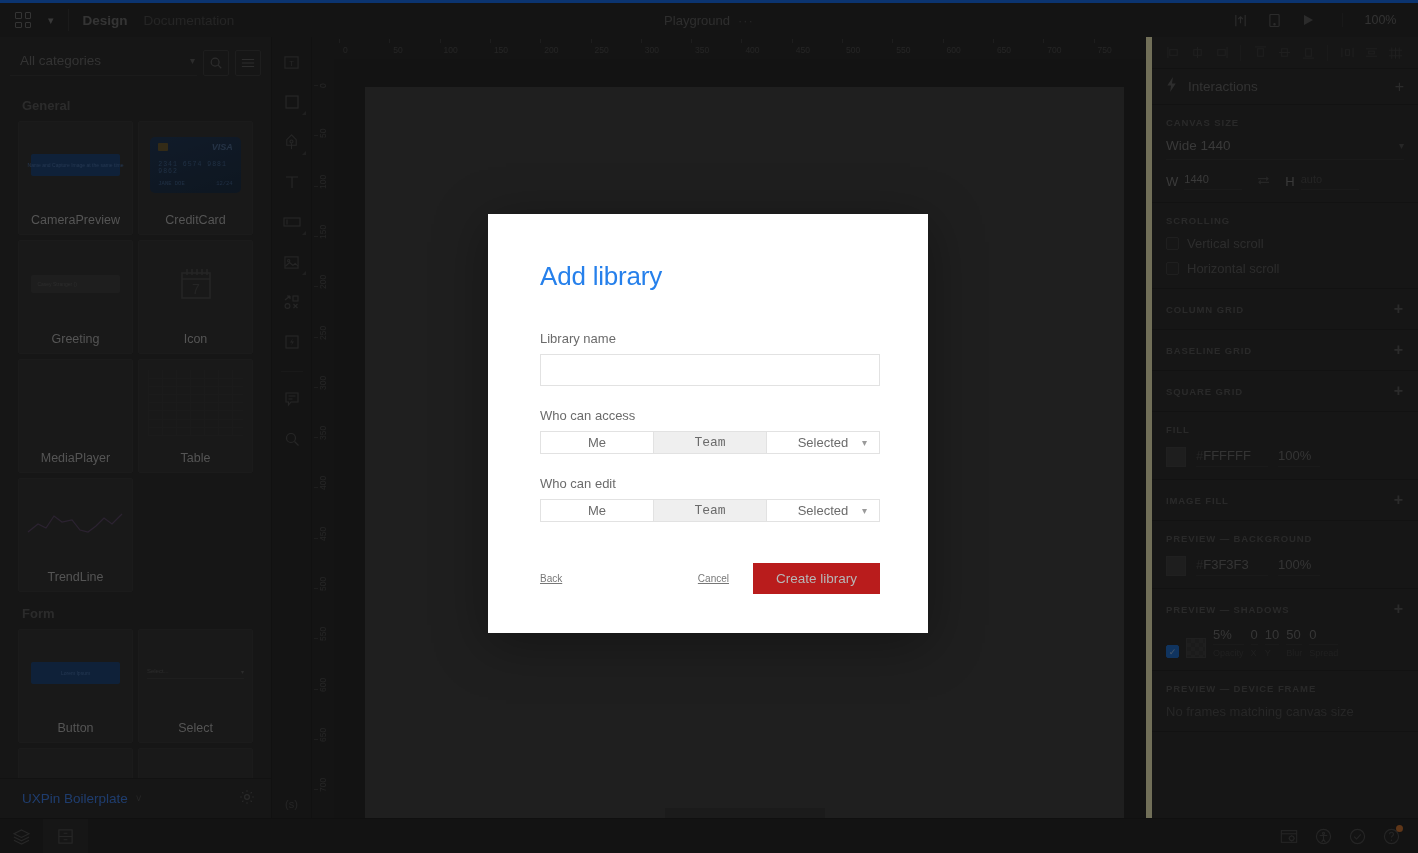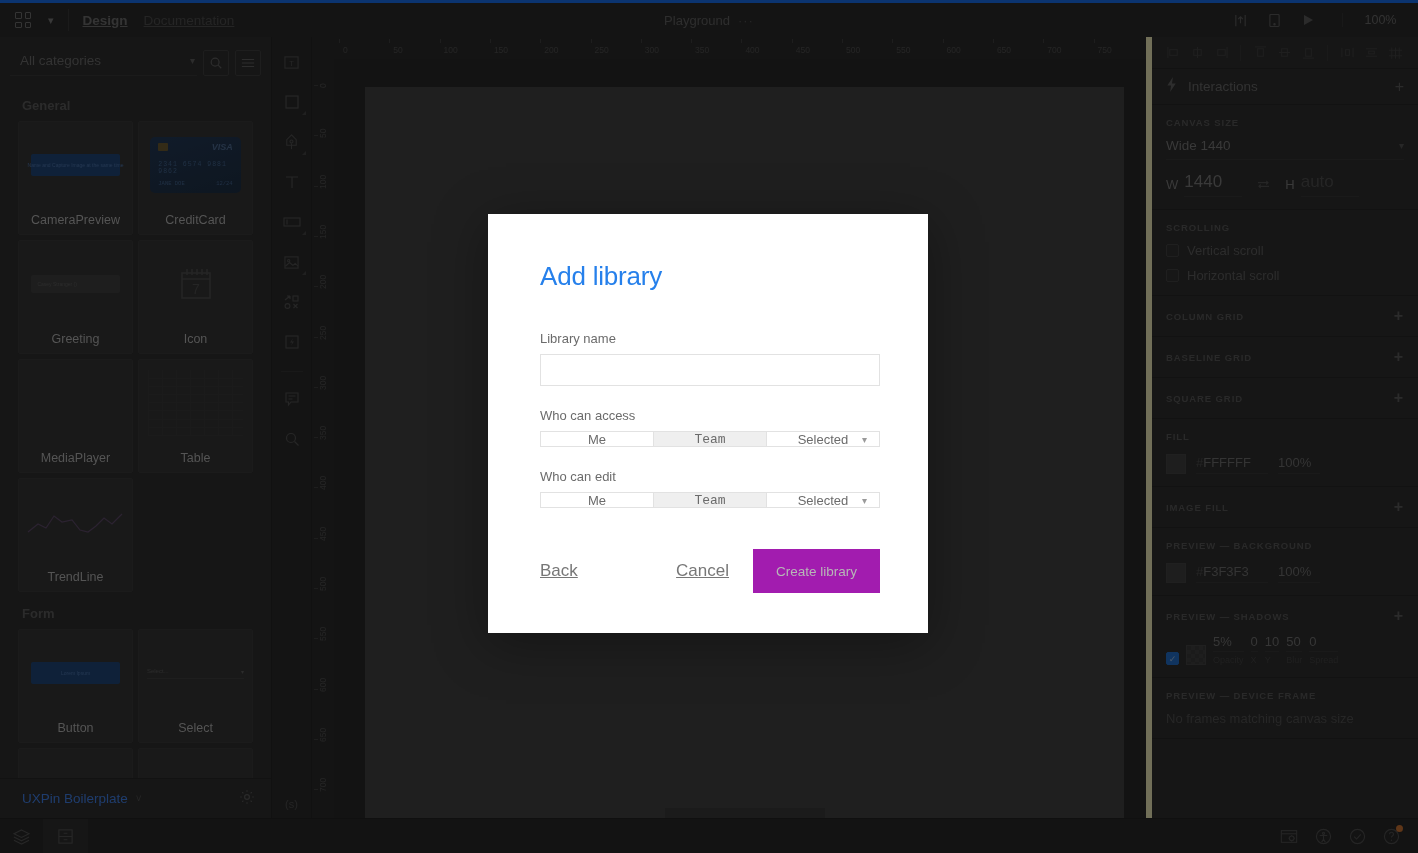--- a/index.html
+++ b/index.html
@@ -27,21 +27,21 @@
     display: flex; align-items: center;
   }
   .hdr-grid {
     width: 26px; height: 26px; margin-left: 10px;
     display: grid; grid-template-columns: 1fr 1fr; grid-template-rows: 1fr 1fr;
     gap: 3px; padding: 5px;
   }
   .hdr-grid i { display: block; border: 1px solid #6e6e6e; border-radius: 1px; }
   .hdr-caret { margin-left: 12px; color: #7a7a7a; font-size: 11px; }
   .hdr-sep { width: 1px; height: 22px; background: #333; margin: 0 14px; }
-  .hdr-tab { font-size: 13.5px; color: #6f6f6f; margin-right: 16px; font-weight: bold; text-decoration: underline; }
+  .hdr-tab { font-size: 13.5px; color: #6f6f6f; margin-right: 16px; font-weight: bold; }
   .hdr-tab.inactive { color: #4a4a4a; font-weight: normal; }
   .hdr-center {
     position: absolute; left: 0; right: 0; text-align: center;
     font-size: 13px; color: #5f5f5f;
   }
   .hdr-center .dots { color: #4e4e4e; margin-left: 8px; letter-spacing: 1px; }
   .hdr-right {
     position: absolute; right: 0; top: 0; height: 34px;
     display: flex; align-items: center; padding-right: 14px; gap: 6px;
   }
@@ -216,21 +216,21 @@
   }
   .rp-sel {
     margin-top: 10px; display: flex; align-items: center; justify-content: space-between;
     border-bottom: 1px solid #313131; padding-bottom: 6px;
   }
   .rp-sel span { font-size: 13.5px; color: #7a7a7a; }
   .rp-sel .caret { font-size: 10px; color: #4f4f4f; }
   .rp-wh { display: flex; align-items: center; margin-top: 12px; gap: 6px; }
   .rp-wh .lbl { font-size: 13px; color: #7b7b7b; }
   .rp-wh .val {
-    font-size: 17px; color: #7b7b7b; border-bottom: 1px solid #313131;
+    font-size: 11px; color: #7b7b7b; border-bottom: 1px solid #313131;
     width: 58px; padding-bottom: 4px;
   }
   .rp-wh .val.muted { color: #4a4a4a; }
   .rp-wh .link { color: #4d4d4d; margin: 0 8px; }
   .rp-check { display: flex; align-items: center; gap: 8px; margin-top: 10px; }
   .rp-box {
     width: 13px; height: 13px; border: 1px solid #3d3d3d; border-radius: 2px; background: #2a2a2a;
   }
   .rp-box.on {
     background: #1a6fd4; border-color: #1a6fd4;
@@ -297,43 +297,43 @@
   }
   .field-label {
     font-size: 13px; color: #6b6b6b; margin-top: 39px; margin-bottom: 8px;
   }
   .text-input {
     width: 340px; height: 32px; border: 1px solid #e2e2e2; background: #fff;
     font-family: "Liberation Sans", sans-serif; font-size: 13px; color: #333;
     padding: 0 10px; outline: none;
   }
   .seg {
-    display: flex; width: 340px; height: 16px; border: 1px solid #e2e2e2; margin-bottom: 0;
+    display: flex; width: 340px; height: 23px; border: 1px solid #e2e2e2; margin-bottom: 0;
   }
   .seg-btn {
     flex: 1; display: flex; align-items: center; justify-content: center;
     font-size: 13px; color: #6b6b6b; background: #fff;
     border-right: 1px solid #e2e2e2;
   }
   .seg-btn.selected { background: #efefef; font-family: Liberation Mono, monospace; }
   .seg-btn.last { border-right: none; position: relative; }
   .seg-btn.last .caret {
     position: absolute; right: 12px; font-size: 10px; color: #9a9a9a;
   }
   .label2 { font-size: 13px; color: #6b6b6b; margin-top: 22px; margin-bottom: 8px; }
   .modal-actions {
     display: flex; align-items: center; width: 340px; margin-top: 41px;
   }
   .link-btn {
-    font-size: 17px; color: #777; text-decoration: underline; background: none;
+    font-size: 10px; color: #777; text-decoration: underline; background: none;
     border: none; font-family: "Liberation Sans", sans-serif; cursor: pointer; padding: 0;
   }
   .actions-right { margin-left: auto; display: flex; align-items: center; gap: 24px; }
   .primary-btn {
-    width: 127px; height: 44px; background: #a21caf; border: none;
+    width: 127px; height: 31px; background: #b91c1c; border: none;
     font-family: "Liberation Sans", sans-serif; font-size: 13.5px; color: #b7b7b7;
   }
 </style>
 </head>
 <body>
 
 <div class="app">
 
   <div class="base">
 

